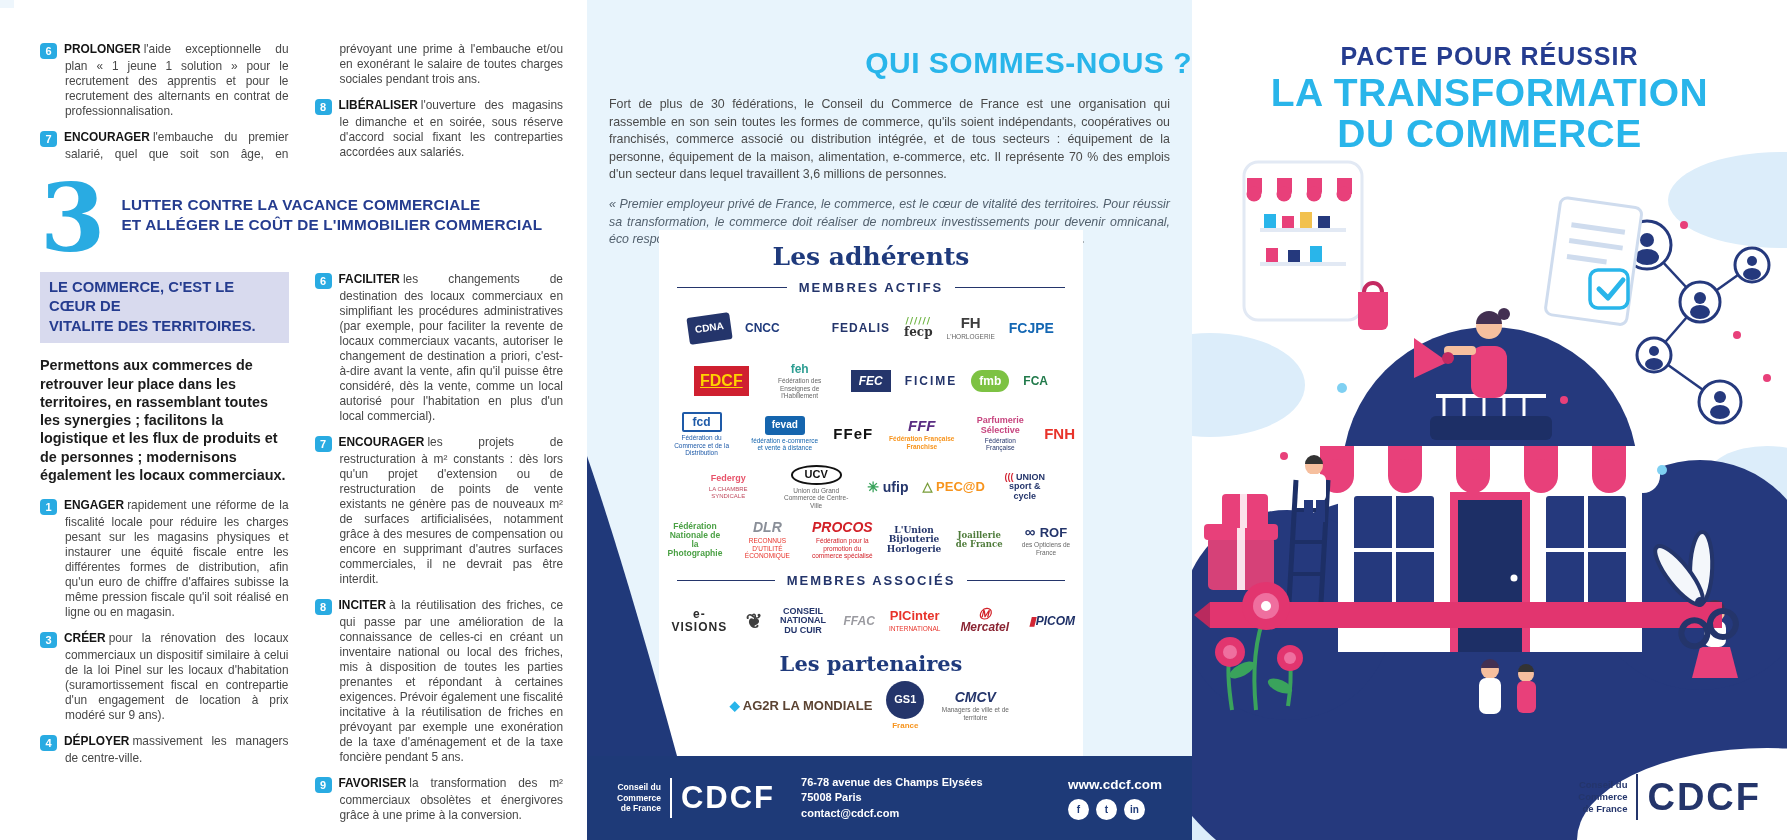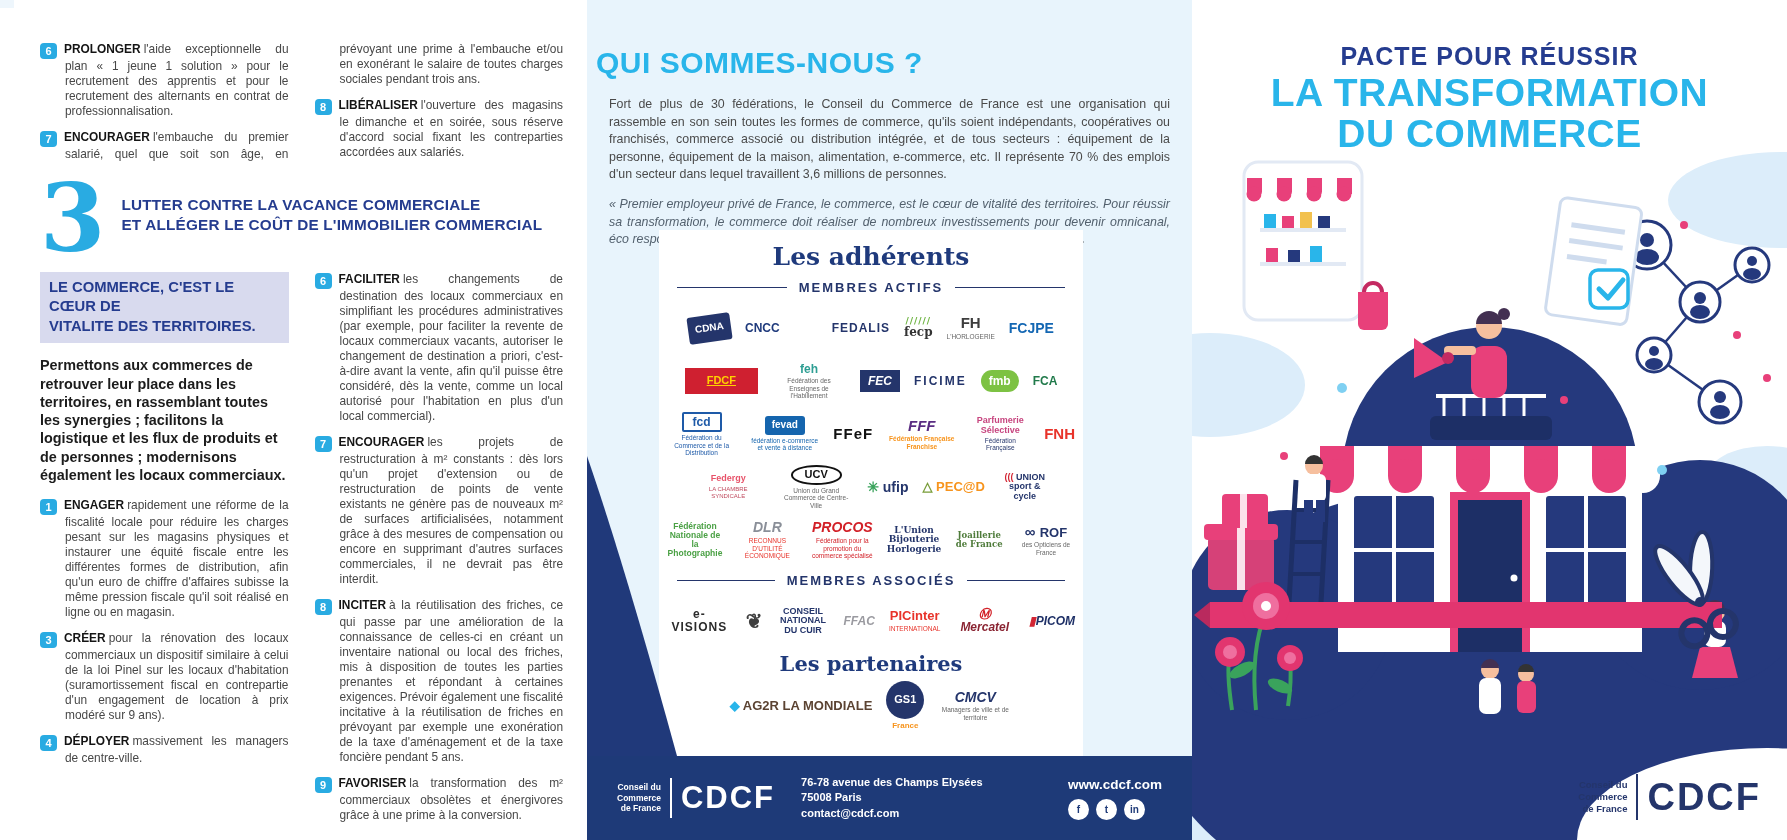--- a/index.html
+++ b/index.html
@@ -21,21 +21,21 @@
   .verb{color:#141414;font-weight:800;margin-right:3px;}
   .sec-head{display:flex;gap:16px;align-items:flex-start;margin:4px 0 16px;}
   .big-num{font-family:"DejaVu Serif",serif;font-weight:700;font-size:94px;line-height:.8;color:#29abe2;}
   .sec-titles{padding-top:14px;font-weight:800;color:#253c8f;font-size:15.3px;line-height:1.32;letter-spacing:.2px;}
   .sec-body{display:flex;gap:26px;}
   .col{flex:1;min-width:0;}
   .highlight{background:#d8daee;display:inline-block;padding:6px 9px 7px;color:#253c8f;
              font-weight:800;font-size:14.8px;line-height:1.32;margin:0 0 13px;}
   .intro{font-weight:700;color:#1c1c1c;font-size:14.4px;line-height:1.27;margin:0 0 14px;}
   
-  .mid-title{margin:46px 0 0;text-align:left;color:#29b5ea;font-size:30px;font-weight:800;letter-spacing:.5px;padding-left:9px;}
+  .mid-title{margin:46px 0 0;text-align:right;color:#29b5ea;font-size:30px;font-weight:800;letter-spacing:.5px;padding-left:9px;}
   .mid-intro{margin:16px 22px 0;font-size:12.4px;line-height:1.42;color:#4a4a4a;text-align:justify;}
   .mid-quote{margin:12px 22px 0;font-size:12.4px;line-height:1.42;color:#53616e;text-align:justify;font-style:italic;}
   .mid-quote b{color:#2b2b2b;font-style:normal;}
   .adh-box{position:absolute;left:72px;top:230px;width:424px;height:526px;background:#fff;box-sizing:border-box;padding-top:12px;}
   .serif-title{font-family:"DejaVu Serif",serif;font-weight:700;color:#1f3a7c;text-align:center;margin:0;}
   .t-adh{font-size:25px;}
   .t-par{font-size:21px;margin-top:6px;}
   .divider{display:flex;align-items:center;gap:12px;margin:9px 18px;}
   .dline{flex:1;height:1.5px;background:#24356b;}
   .dtext{color:#24356b;font-weight:700;letter-spacing:2px;font-size:13px;}
@@ -43,21 +43,21 @@
   .lgo{display:flex;flex-direction:column;align-items:center;text-align:center;}
   .lm{font-size:12px;font-weight:700;line-height:1.05;}
   .ls{font-size:6.5px;color:#666;max-width:74px;line-height:1.15;margin-top:2px;}
   .a0 .lm{background:#24356b;color:#fff;padding:8px 7px;border-radius:3px;transform:rotate(-8deg);font-size:10px;}
   .a1 .lm{color:#1f3a7c;}
   .a2 .lm{color:#24356b;letter-spacing:1px;padding-left:38px;}
   .a3 .lm{font-family:"DejaVu Serif",serif;color:#333;}
   .a3 .lm::before{content:"//////";display:block;color:#6cb33f;font-weight:900;font-size:9px;letter-spacing:1px;}
   .a4 .lm{color:#3d3d3d;font-size:15px;}
   .a5 .lm{color:#1467b3;font-size:14px;}
-  .a6 .lm{background:#cf2030;color:#ffd200;padding:7px 22px;font-size:11px;text-decoration:underline;}
+  .a6 .lm{background:#cf2030;color:#ffd200;padding:7px 6px;font-size:16px;text-decoration:underline;}
   .a7 .lm{color:#2e9e93;}
   .a8 .lm{background:#24356b;color:#fff;font-style:italic;padding:5px 8px;font-weight:900;}
   .a9 .lm{color:#24356b;letter-spacing:2px;}
   .a10 .lm{background:#7dc243;color:#fff;border-radius:12px;padding:5px 8px;}
   .a11 .lm{color:#217a4b;}
   .a12 .lm{border:2px solid #1e5aa8;color:#1e5aa8;padding:2px 9px;border-radius:2px;}
   .a12 .ls{color:#1e5aa8;}
   .a13 .lm{background:#1565ae;color:#fff;padding:4px 7px;border-radius:3px;font-size:10px;}
   .a13 .ls{color:#1565ae;}
   .a14 .lm{color:#111;font-size:15px;letter-spacing:1px;}

